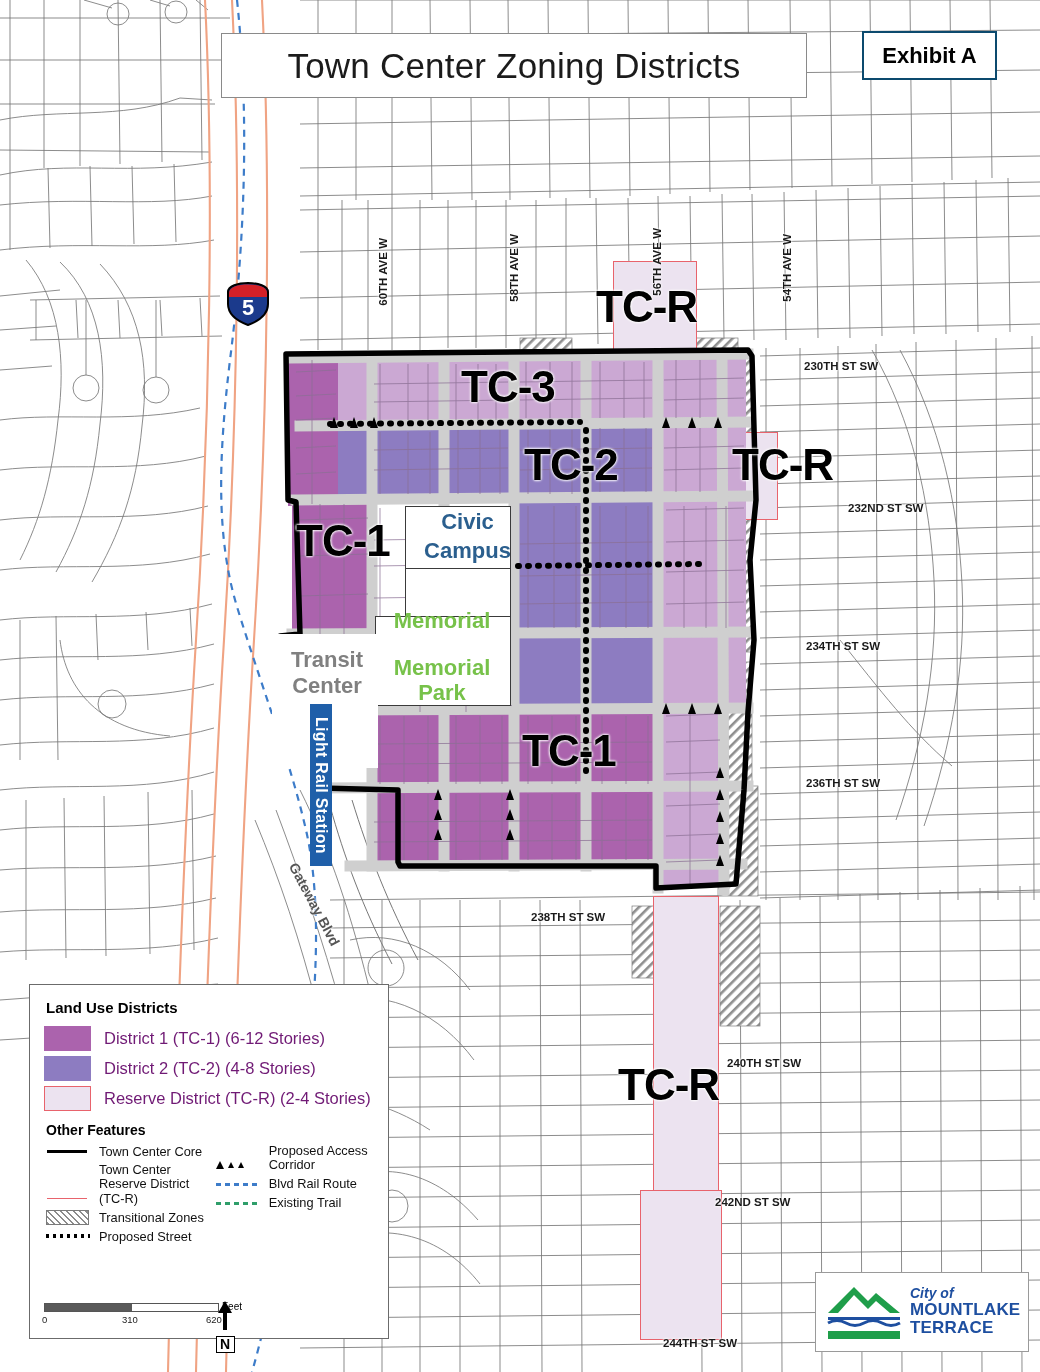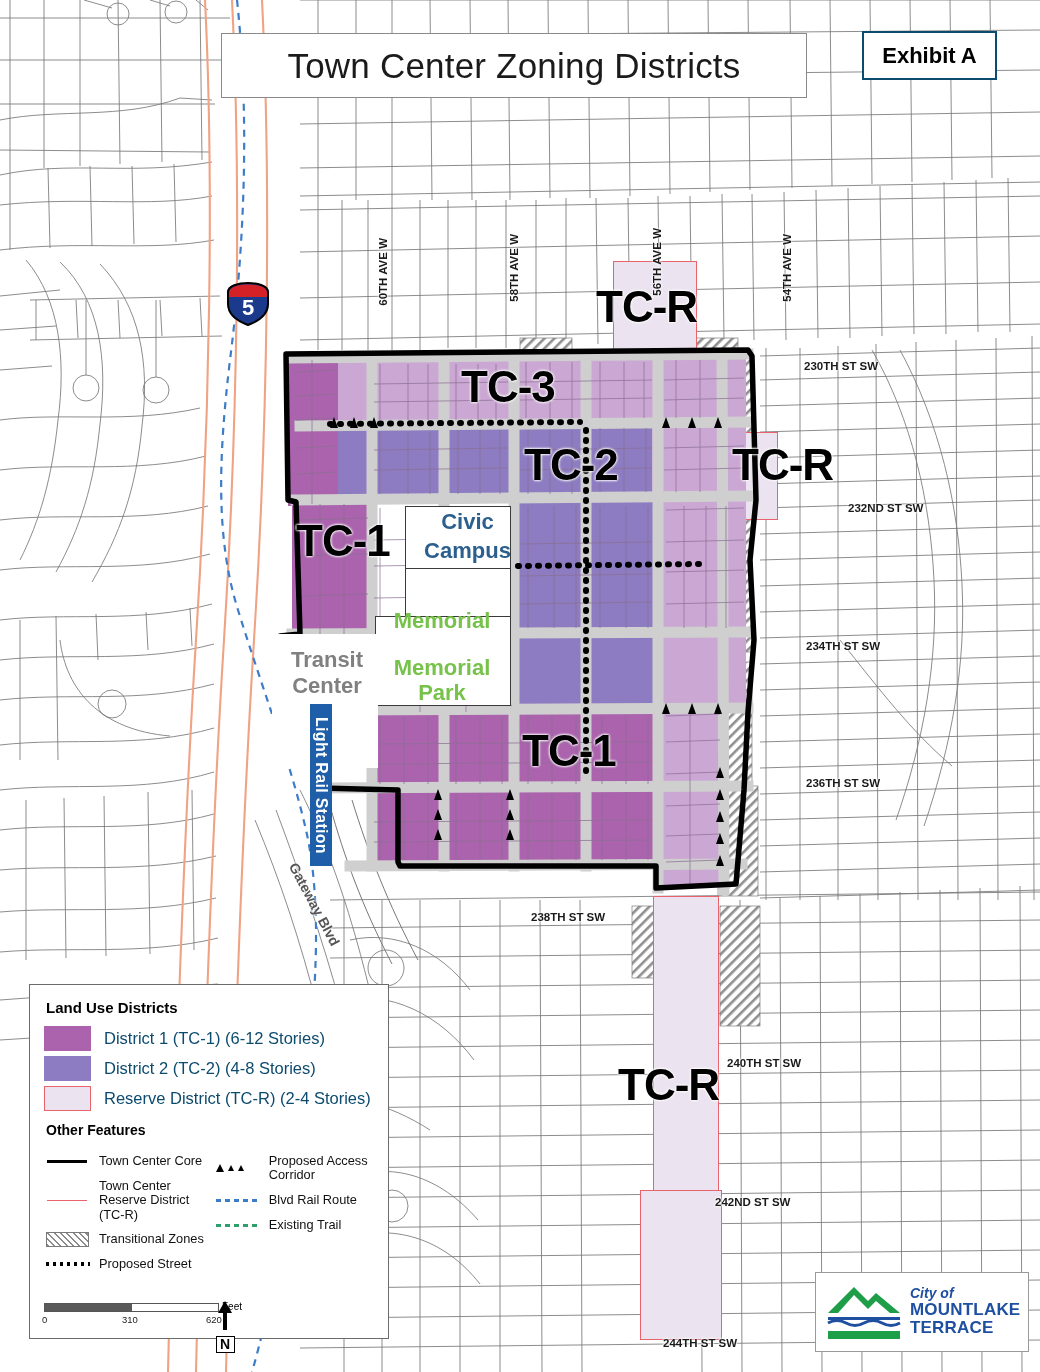--- a/index.html
+++ b/index.html
@@ -61,27 +61,27 @@
   #legend{position:absolute;left:29px;top:984px;width:360px;height:355px;
           background:#fff;border:1.4px solid #6b6b6b;box-sizing:border-box;
           padding:12px 14px 8px 14px;}
   .lg-head{font-size:15px;font-weight:bold;margin:2px 0 7px 2px;}
   .lg-row{display:flex;align-items:center;height:30px;}
   .lg-sw{width:47px;height:25px;flex:0 0 47px;margin-right:13px;}
   .lg-sw.tc1{background:#ab63ad;}
   .lg-sw.tc2{background:#8d7cc1;}
   .lg-sw.tc3{background:#cba8d3;}
   .lg-sw.tcr{background:#ece3f0;border:1.4px solid #e8636c;box-sizing:border-box;}
-  .lg-txt{font-size:16.5px;color:#0c4a6e;}
+  .lg-txt{font-size:16.5px;color:#701a75;}
 
   #other-head{font-size:14px;font-weight:bold;margin:9px 0 6px 2px;}
   #of-grid{display:flex;}
   #of-left{width:178px;}
   #of-right{width:168px;}
-  .of-row{display:flex;align-items:center;margin-bottom:4px;margin-top:10px;}
+  .of-row{display:flex;align-items:flex-end;margin-bottom:4px;}
   .of-key{width:48px;flex:0 0 48px;height:15px;position:relative;margin-right:7px;
           display:flex;align-items:center;}
   .of-lab{font-size:12.8px;line-height:1.12;color:#111;}
   .k-solid{width:40px;height:3px;background:#000;margin-left:3px;}
   .k-red{width:40px;height:1.4px;background:#e8636c;margin-left:3px;}
   .k-hatch{width:43px;height:15px;margin-left:2px;
            background:repeating-linear-gradient(45deg,#8c8c8c 0 1.5px,#fff 1.5px 4.5px);
            border:.8px solid #7a7a7a;box-sizing:border-box;}
   .k-dot{width:44px;height:4px;margin-left:2px;
          background:repeating-linear-gradient(90deg,#000 0 3px,transparent 3px 7px);}

